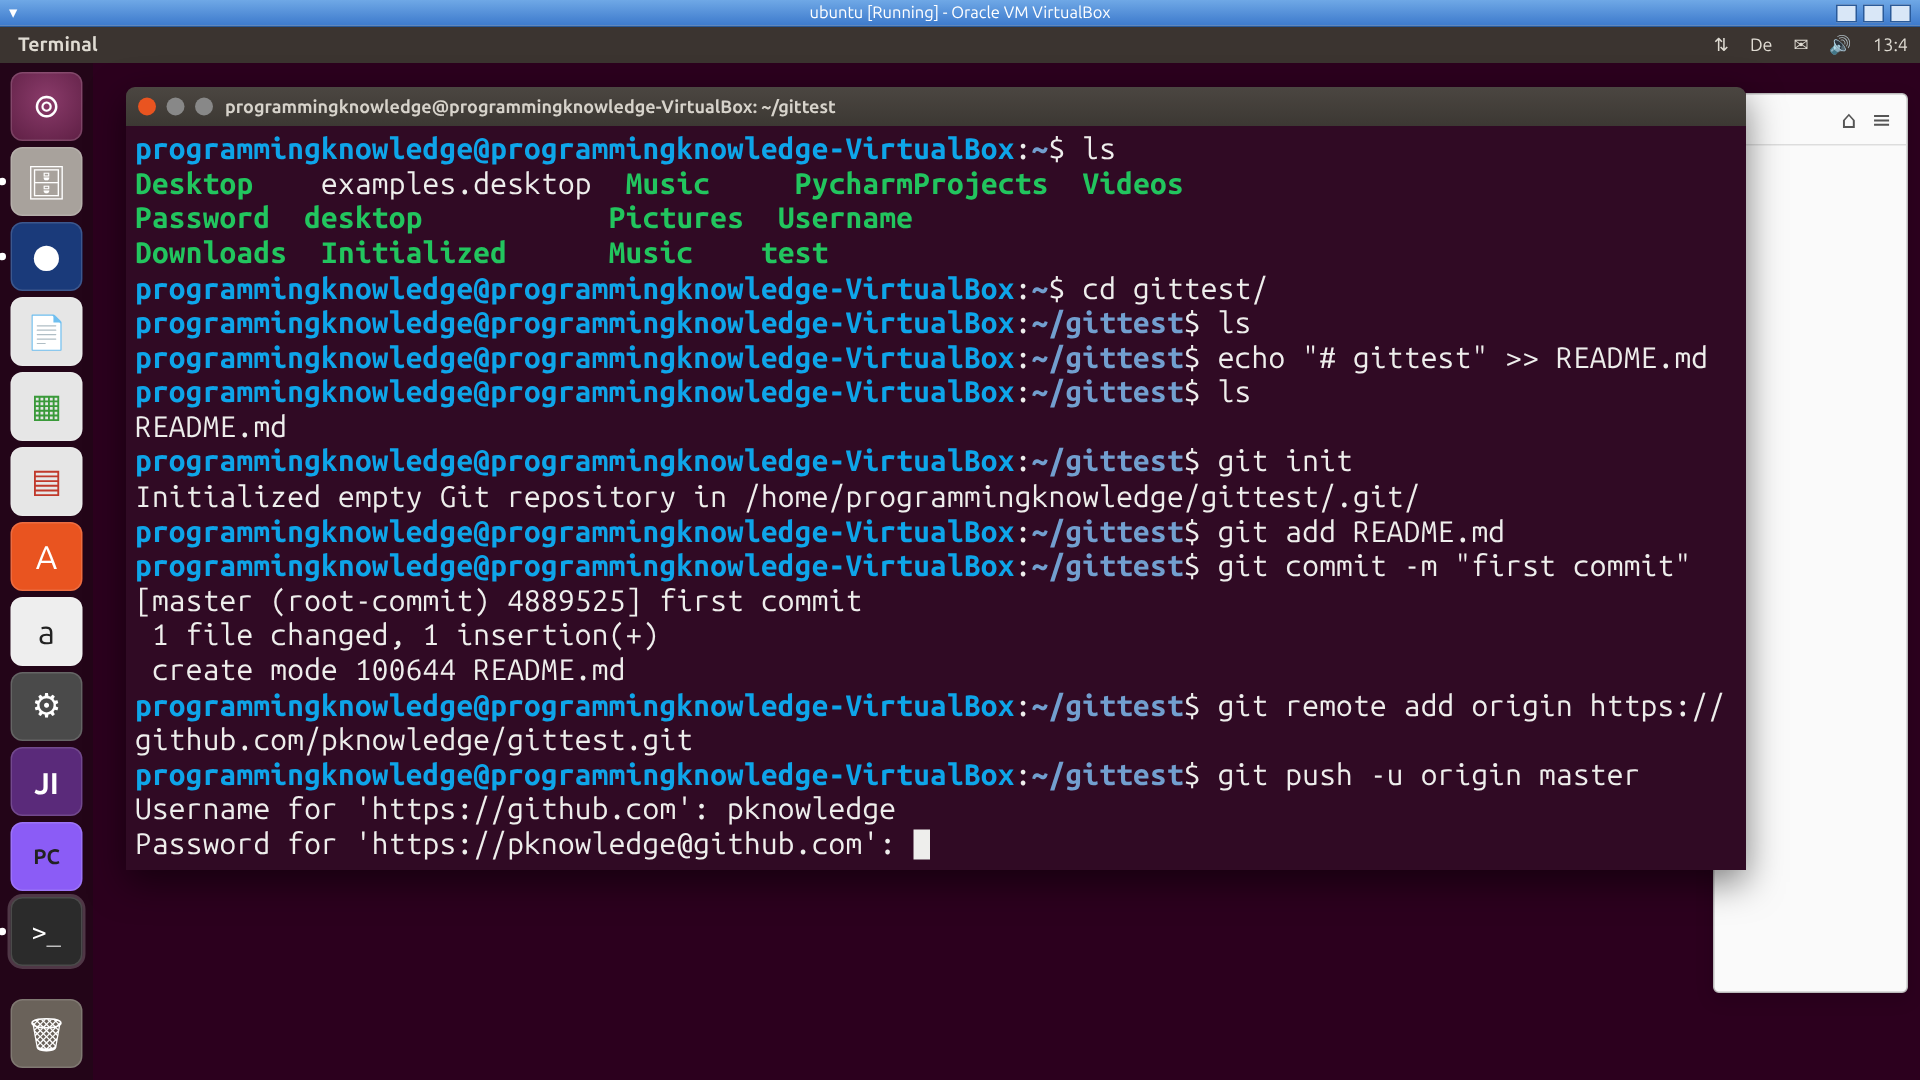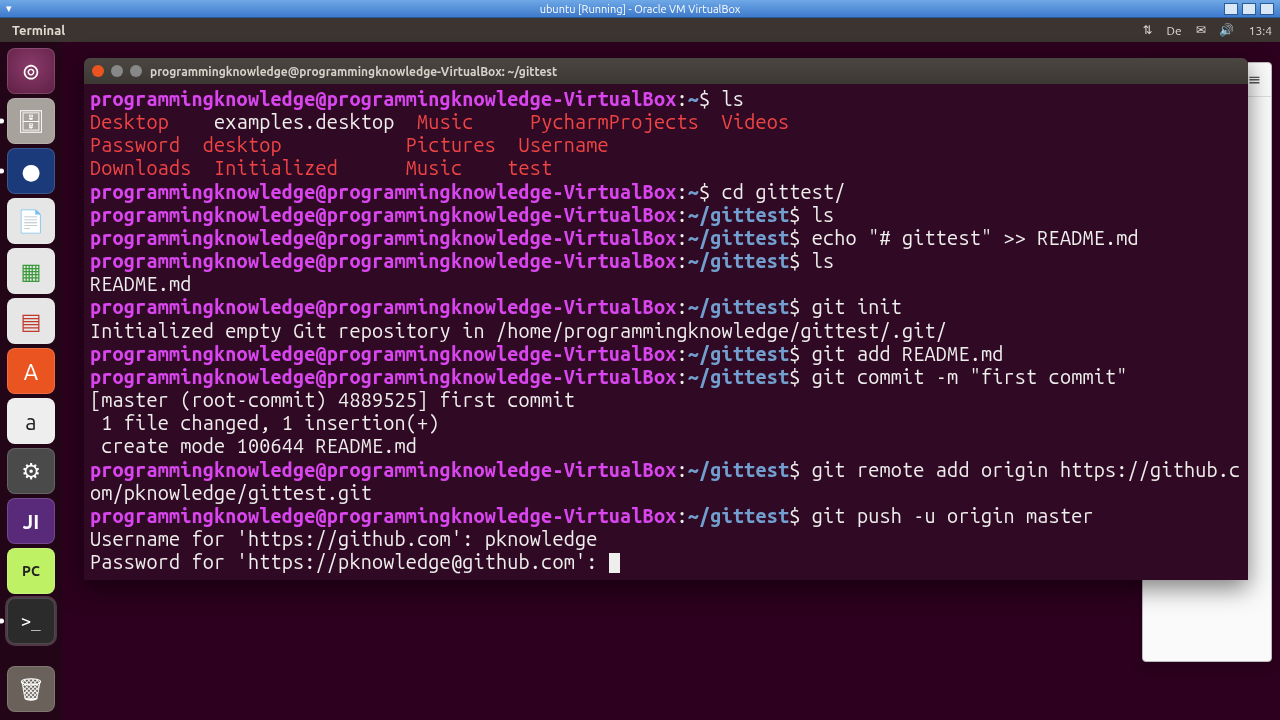--- a/index.html
+++ b/index.html
@@ -52,41 +52,41 @@
   .launcher .tile.dash { background: radial-gradient(circle at 50% 40%, #8a3b6a, #5e1f44); }
   .launcher .tile.files { background:#a8a29c; }
   .launcher .tile.ff { background:#1a3a7a; }
   .launcher .tile.writer { background:#e6e6e6; color:#2a6fb2; }
   .launcher .tile.calc { background:#e6e6e6; color:#3a9a3a; }
   .launcher .tile.impress { background:#e6e6e6; color:#c0392b; }
   .launcher .tile.sw { background:#e95420; }
   .launcher .tile.amazon { background:#eee; color:#222; }
   .launcher .tile.gears { background:#4a4a4a; }
   .launcher .tile.ide { background:#5a2a7a; }
-  .launcher .tile.pc { background:#bef264; }
+  .launcher .tile.pc { background:#8b5cf6; }
   .launcher .tile.term { background:#2b2b2b; font-family:monospace; font-size:16px;}
   .launcher .tile.term.active { box-shadow: inset 0 0 0 1px rgba(255,255,255,0.15), 0 0 0 2px #fff3; }
   .launcher .trash-gap { flex:1; }
   .launcher .tile.trash { background:#6a625a; margin-bottom:8px; }
   .launcher .pip { position:absolute; left:-8px; top:50%; width:5px; height:5px; background:#fff; border-radius:50%; transform:translateY(-50%); }
 
   
   .bg-window {
     position:absolute; top:44px; right:8px; width:130px; height:600px;
     background:#fafafa; border:1px solid #bbb; border-radius:4px;
     box-shadow: 0 4px 12px rgba(0,0,0,0.15);
   }
   .bg-window .bg-bar {
     height:34px; border-bottom:1px solid #ddd; display:flex; align-items:center;
     justify-content:flex-end; gap:10px; padding:0 10px; color:#555; font-size:16px;
   }
 
   
   .terminal-window {
-    position:absolute; top:40px; left:84px; width:1164px;
+    position:absolute; top:40px; left:84px; width:1080px;
     background:#2c001e; border-radius:6px 6px 0 0;
     box-shadow: 0 8px 24px rgba(0,0,0,0.5);
   }
   .term-titlebar {
     height:26px; background: linear-gradient(#4b4641,#3c3833);
     border-radius:6px 6px 0 0; display:flex; align-items:center;
     padding:0 8px; gap:8px;
   }
   .term-titlebar .btns { display:flex; gap:7px; }
   .term-titlebar .b { width:12px; height:12px; border-radius:50%; }
@@ -94,23 +94,23 @@
   .term-titlebar .b.min { background:#888; }
   .term-titlebar .b.max { background:#888; }
   .term-titlebar .t-title { color:#d7d3cb; font-size:12px; font-weight:bold; }
 
   .term-body {
     background:#300a24; padding:4px 6px 6px 6px;
     font-family: "Ubuntu Mono","DejaVu Sans Mono",monospace;
     font-size:19.8px; line-height:1.17; color:#eeeeec;
     white-space: pre-wrap; word-break: break-all; letter-spacing:0.2px;
   }
-  .term-body .prompt { color:#d946ef; font-weight:bold; }
+  .term-body .prompt { color:#0ea5e9; font-weight:bold; }
   .term-body .path   { color:#729fcf; font-weight:bold; }
-  .term-body .dir    { color:#ef4444; font-weight:normal; }
+  .term-body .dir    { color:#22c55e; font-weight:bold; }
   .term-body .txt    { color:#eeeeec; }
   .cursor {
     display:inline-block; width:11px; height:20px; background:#eeeeec;
     vertical-align:text-bottom;
   }
 </style>
 </head>
 <body>
 
 <div class="vbox-titlebar">

